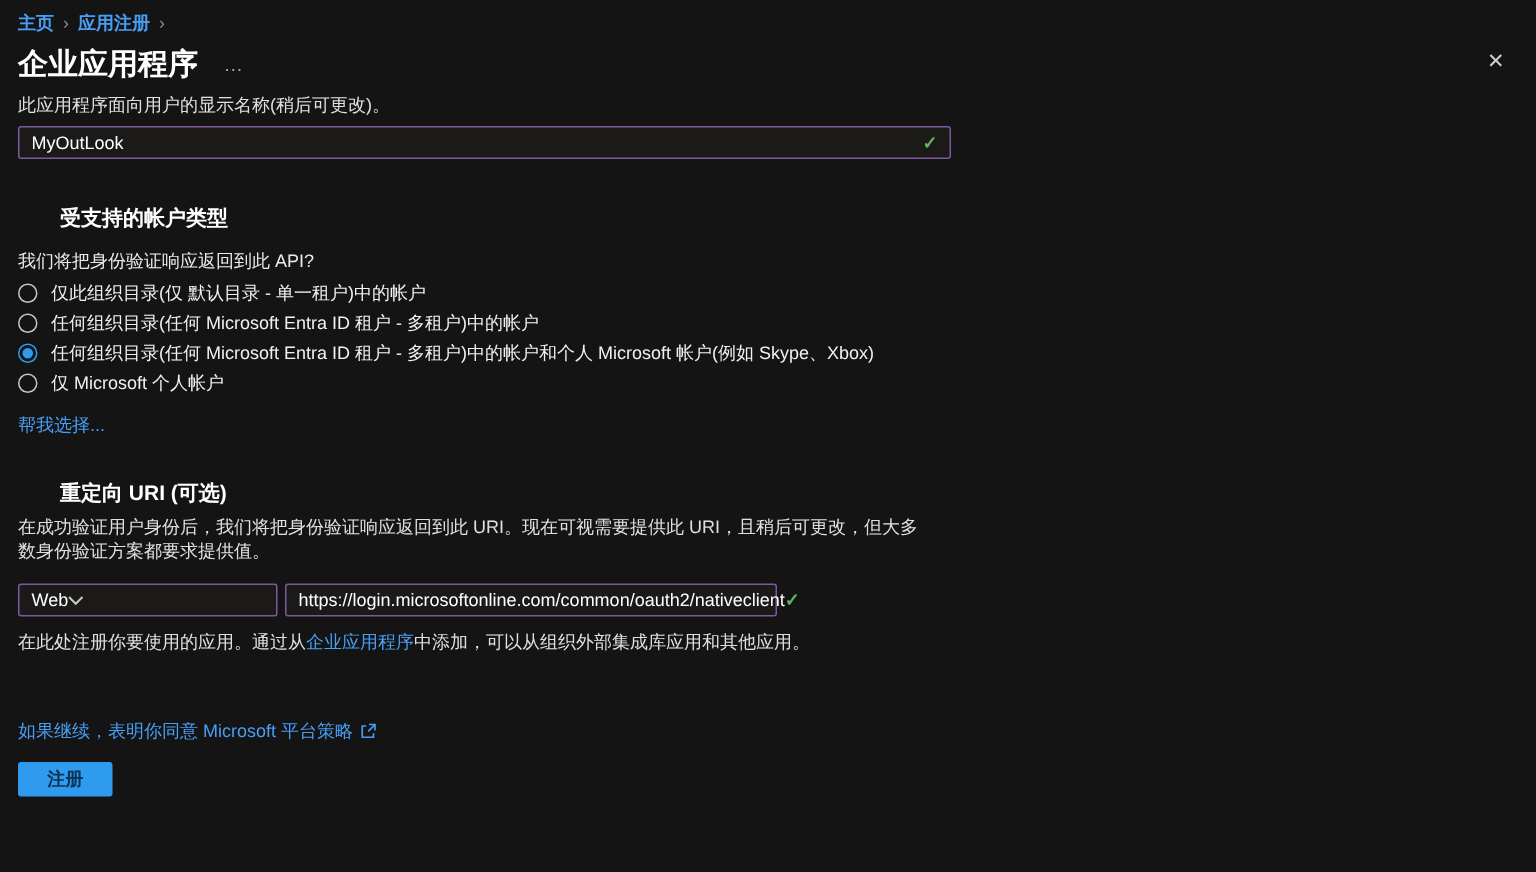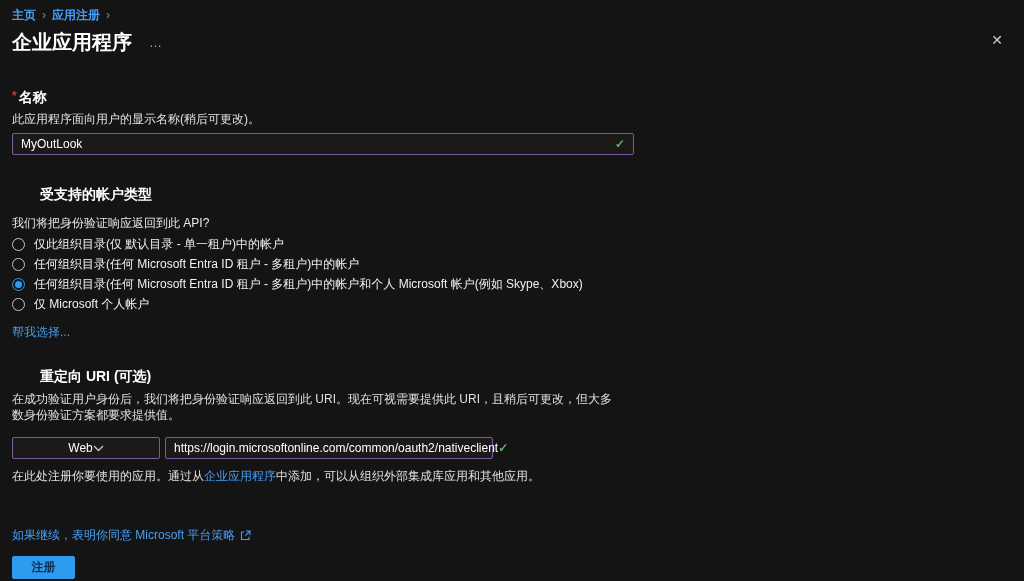--- a/index.html
+++ b/index.html
@@ -55,23 +55,23 @@
   .radio.selected::after { content:""; width:7px; height:7px; border-radius:50%; background:#2e9bef; }
   .radio-label { font-size:12px; color:#f2f1f0; }
 
   .link { color:#489ef5; font-size:12px; cursor:pointer; text-decoration:none; }
   .help-link { display:inline-block; margin-top:10px; height:13px; }
 
   .redirect-desc { margin-top:8px; font-size:12px; color:#e2e0de; max-width:602px; line-height:16px; }
 
   .controls-row { margin-top:14px; display:flex; gap:5px; }
   .platform-select {
-    width:148px; height:22px; background:#1b1a19;
+    width:173px; height:22px; background:#1b1a19;
     border:1px solid #7a5b9e; border-radius:2px;
-    display:flex; align-items:center; justify-content:center;
+    display:flex; align-items:center; justify-content:flex-start;
     padding:0 8px; font-size:12px; cursor:pointer;
   }
   .uri-input {
     width:328px; height:22px; background:#1b1a19;
     border:1px solid #7a5b9e; border-radius:2px;
     display:flex; align-items:center; padding:0 8px; font-size:12px; cursor:text;
   }
 
   .note { margin-top:9px; font-size:12px; color:#e2e0de; height:13px; }
 
@@ -100,23 +100,20 @@
   </div>
 
   
   <div class="title-row">
     <span class="page-title">企业应用程序</span>
     <span class="title-ellipsis">…</span>
   </div>
   <span class="close-btn">✕</span>
 
   
-  <div class="section-label">
-    <span class="required-marker">*</span><span>名称</span>
-  </div>
   <div class="field-desc">此应用程序面向用户的显示名称(稍后可更改)。</div>
   <div class="text-input">
     <span class="input-value">MyOutLook</span>
     <span class="valid-check">✓</span>
   </div>
 
   
   <div class="section-heading heading-accounts">受支持的帐户类型</div>
   <div class="question">我们将把身份验证响应返回到此 API?</div>
 

